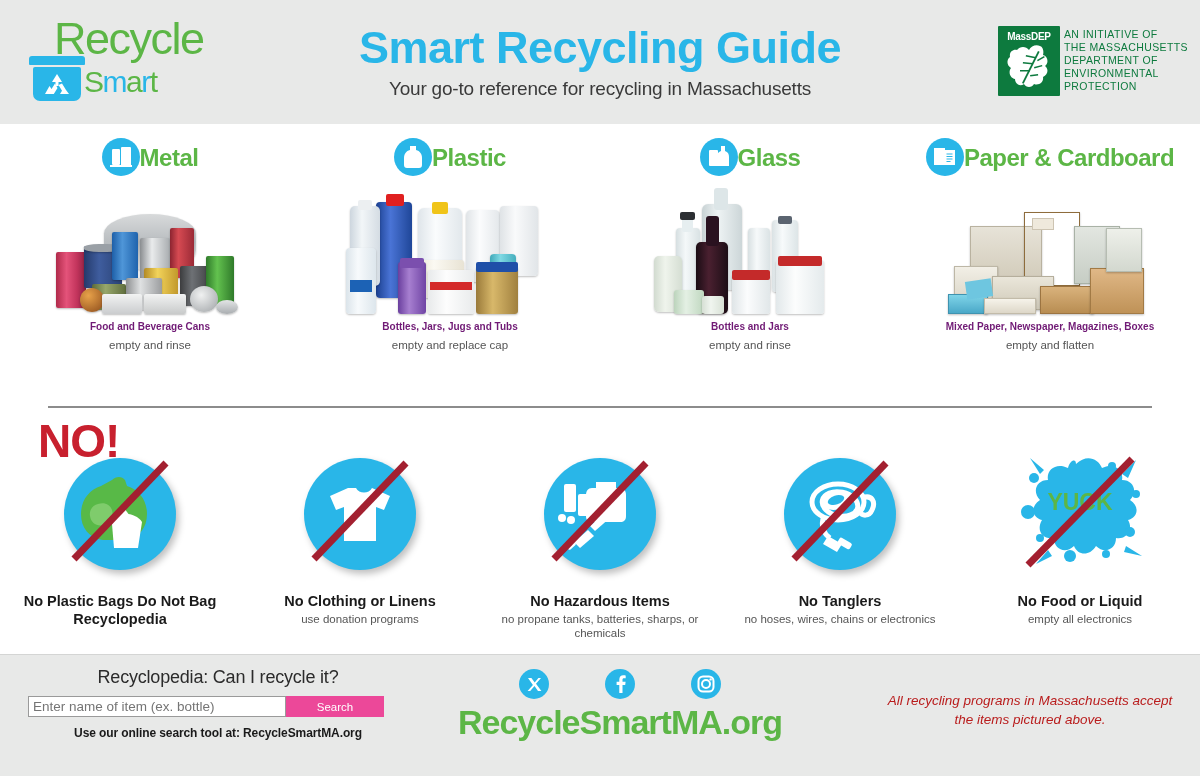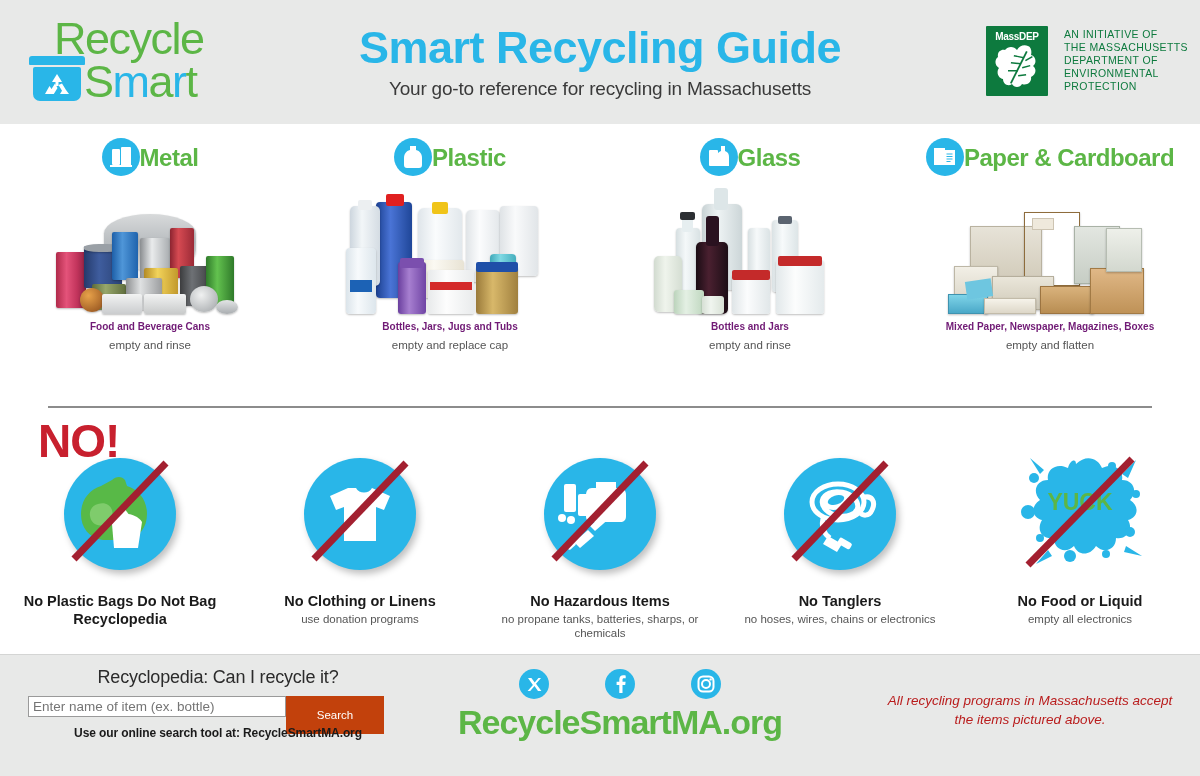--- a/index.html
+++ b/index.html
@@ -36,21 +36,21 @@
   }
   .bin-body {
     position: absolute; top: 11px; left: 5px; width: 48px; height: 34px;
     background: #29b6e8; border-radius: 2px 2px 7px 7px;
   }
   .bin-arrows {
     position: absolute; top: 16px; left: 13px;
     width: 32px; height: 26px; color: #fff;
   }
   .logo-smart {
-    font-size: 45px; font-weight: 400; letter-spacing: -1.5px;
+    font-size: 30px; font-weight: 400; letter-spacing: -1.5px;
     line-height: 40px; margin-left: -2px;
   }
   .logo-smart .s1 { color: #5cb646; }
   .logo-smart .m1 { color: #29b6e8; }
   .logo-smart .a1 { color: #5cb646; }
   .logo-smart .r1 { color: #29b6e8; }
   .logo-smart .t1 { color: #5cb646; }
 
   .title-block {
     position: absolute; left: 0; right: 0; top: 22px;
@@ -60,21 +60,21 @@
     font-size: 45px; font-weight: bold; color: #29b6e8;
     letter-spacing: -0.5px; line-height: 52px;
   }
   .subtitle {
     font-size: 19px; color: #3a3a3a; font-weight: 400;
     margin-top: 4px; letter-spacing: -0.2px;
   }
 
   .dep-block {
     position: absolute; right: 12px; top: 26px;
-    display: flex; align-items: flex-start; gap: 16px;
+    display: flex; align-items: flex-start; gap: 4px;
   }
   .dep-badge {
     width: 62px; height: 70px; background: #0d7a3e;
     position: relative; flex: none; border-radius: 1px;
   }
   .dep-badge-text {
     position: absolute; top: 5px; left: 0; width: 100%;
     text-align: center; color: #fff; font-size: 10px;
     font-weight: bold; letter-spacing: -0.3px;
   }
@@ -174,21 +174,21 @@
     letter-spacing: -0.2px; margin-bottom: 8px;
   }
   .search-row { display: flex; height: 21px; }
   .search-input {
     width: 258px; height: 21px; border: 1px solid #9a9a9a;
     background: #fff; font-size: 13.5px; color: #777;
     padding: 0 4px; font-family: "Liberation Sans", sans-serif;
     outline: none;
   }
   .search-btn {
-    width: 98px; height: 38px; background: #c2410c; border: none;
+    width: 98px; height: 21px; background: #ec4899; border: none;
     color: #fff; font-size: 11.5px; cursor: pointer;
     font-family: "Liberation Sans", sans-serif;
   }
   .foot-note {
     font-size: 12px; font-weight: bold; color: #1a1a1a;
     text-align: center; margin-top: 9px; letter-spacing: -0.1px;
   }
   .foot-center {
     position: absolute; left: 420px; top: 14px; width: 400px;
     text-align: center;

